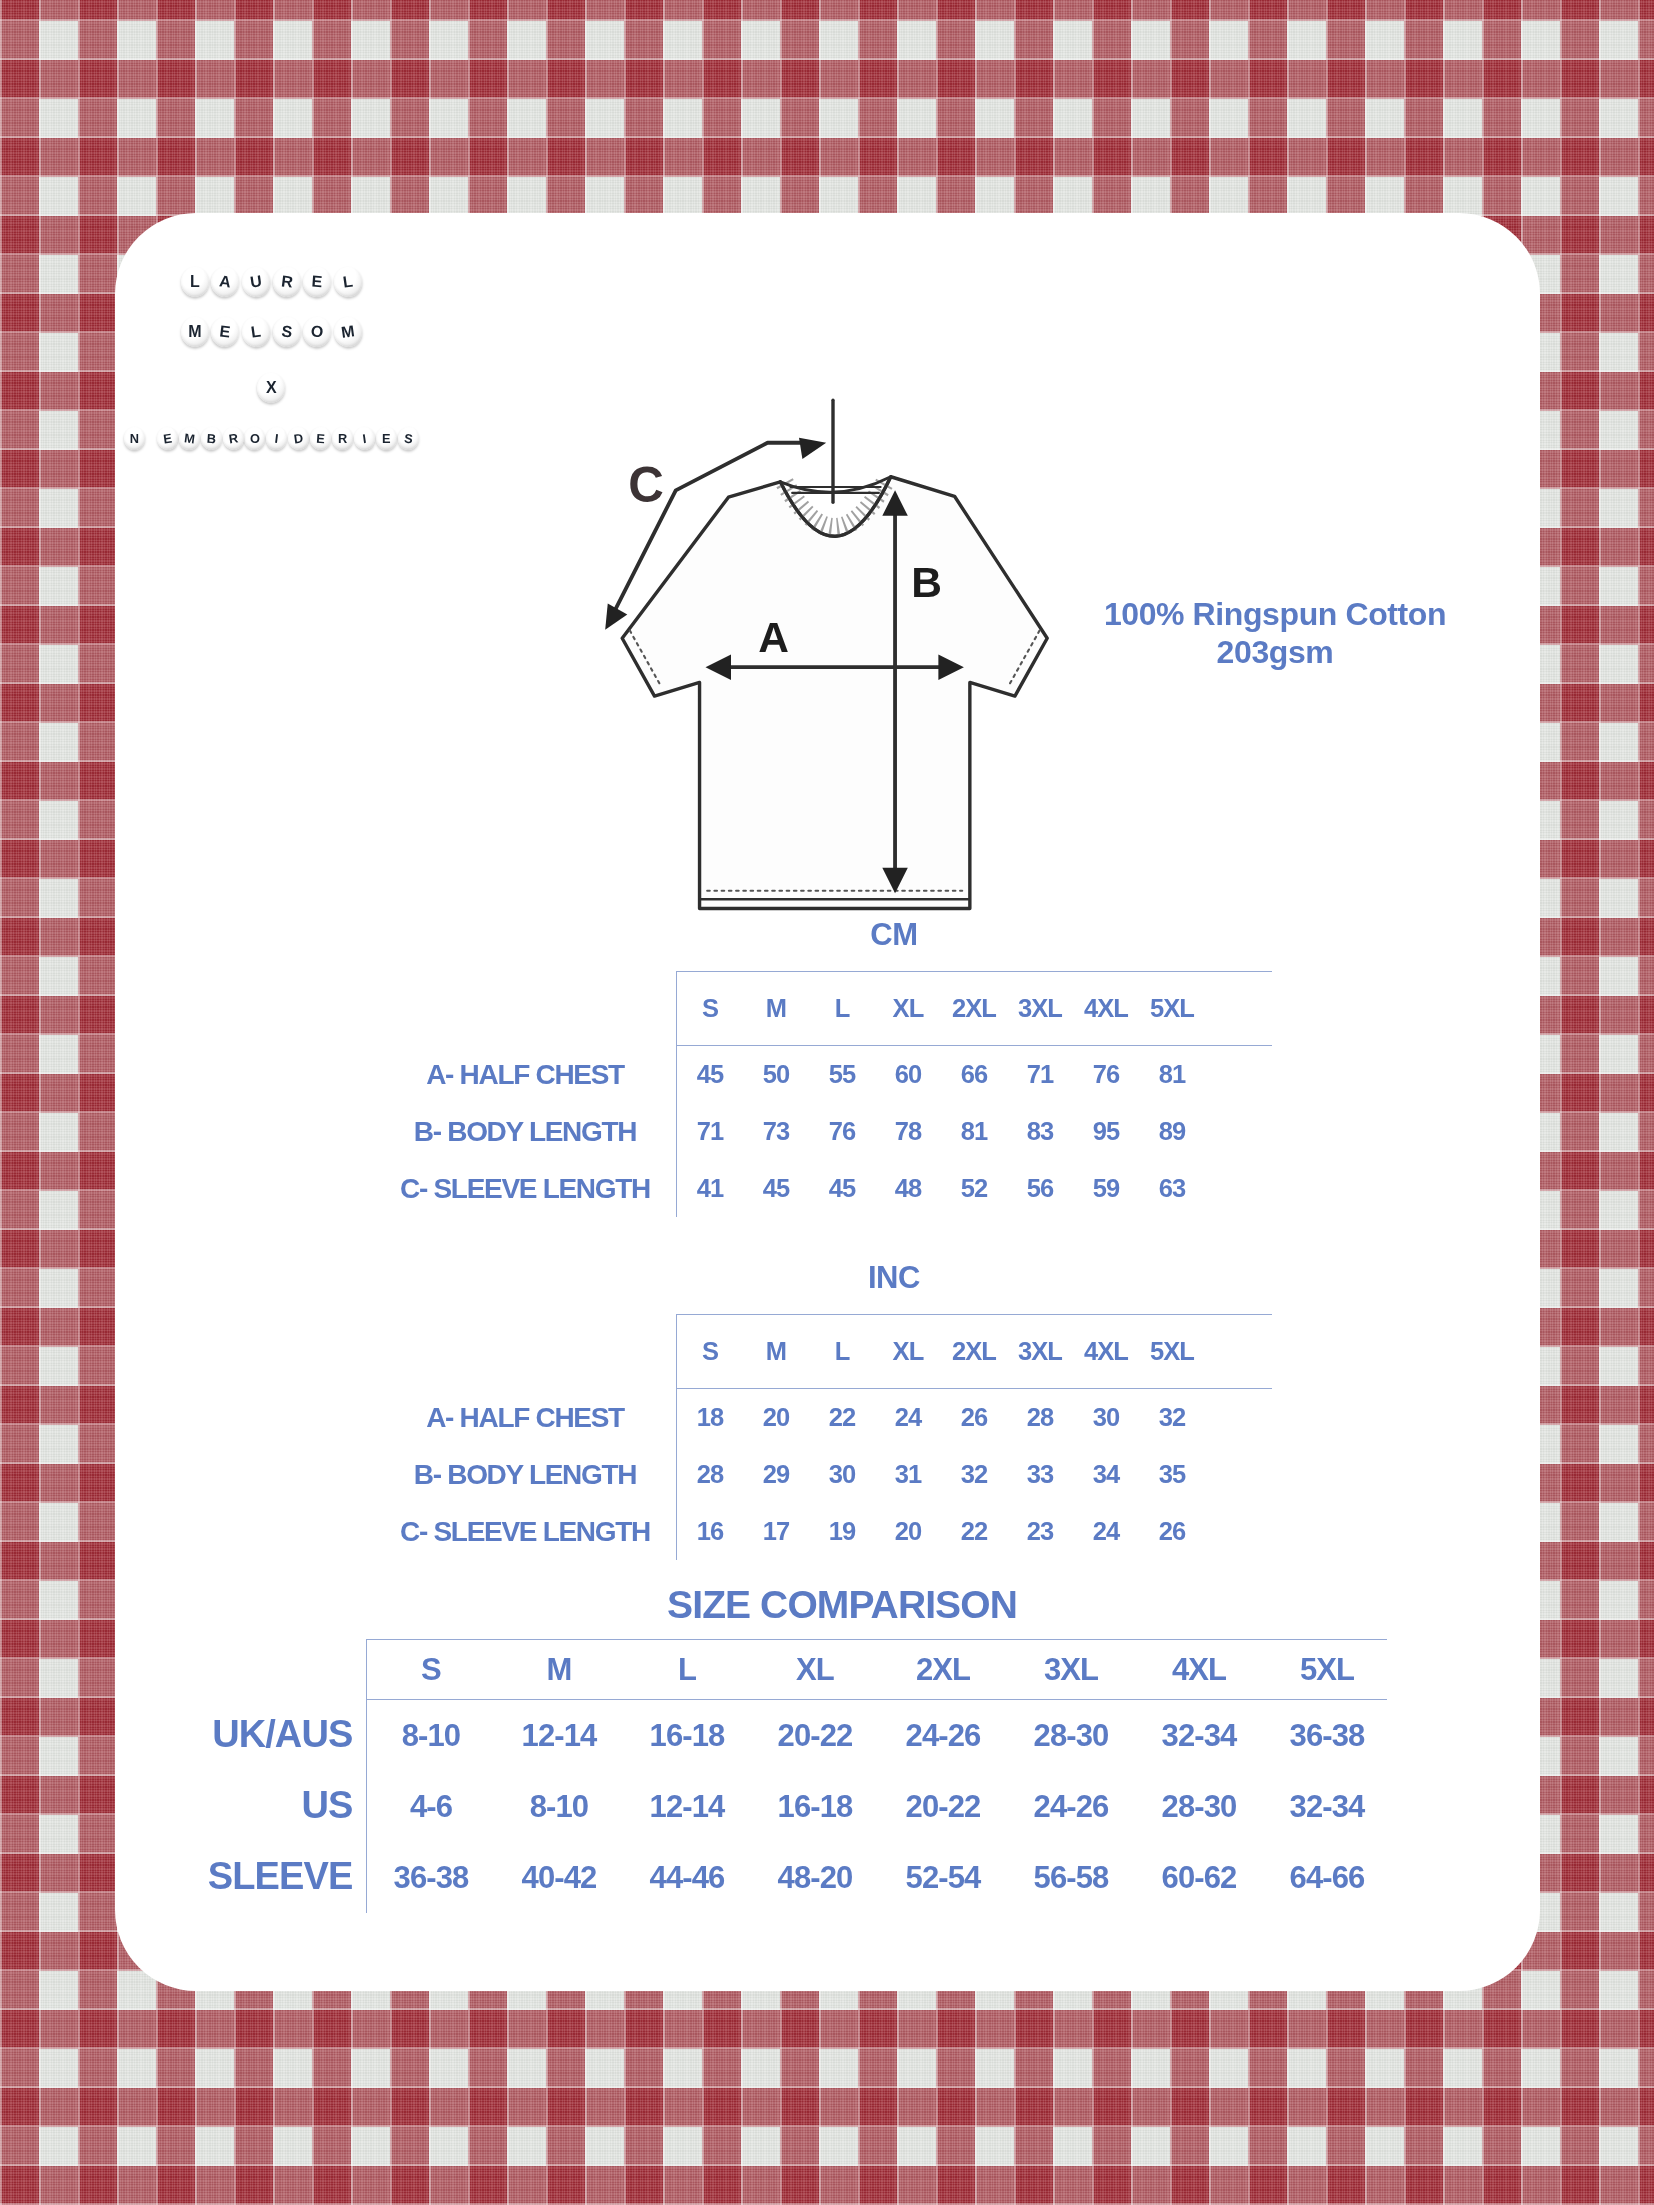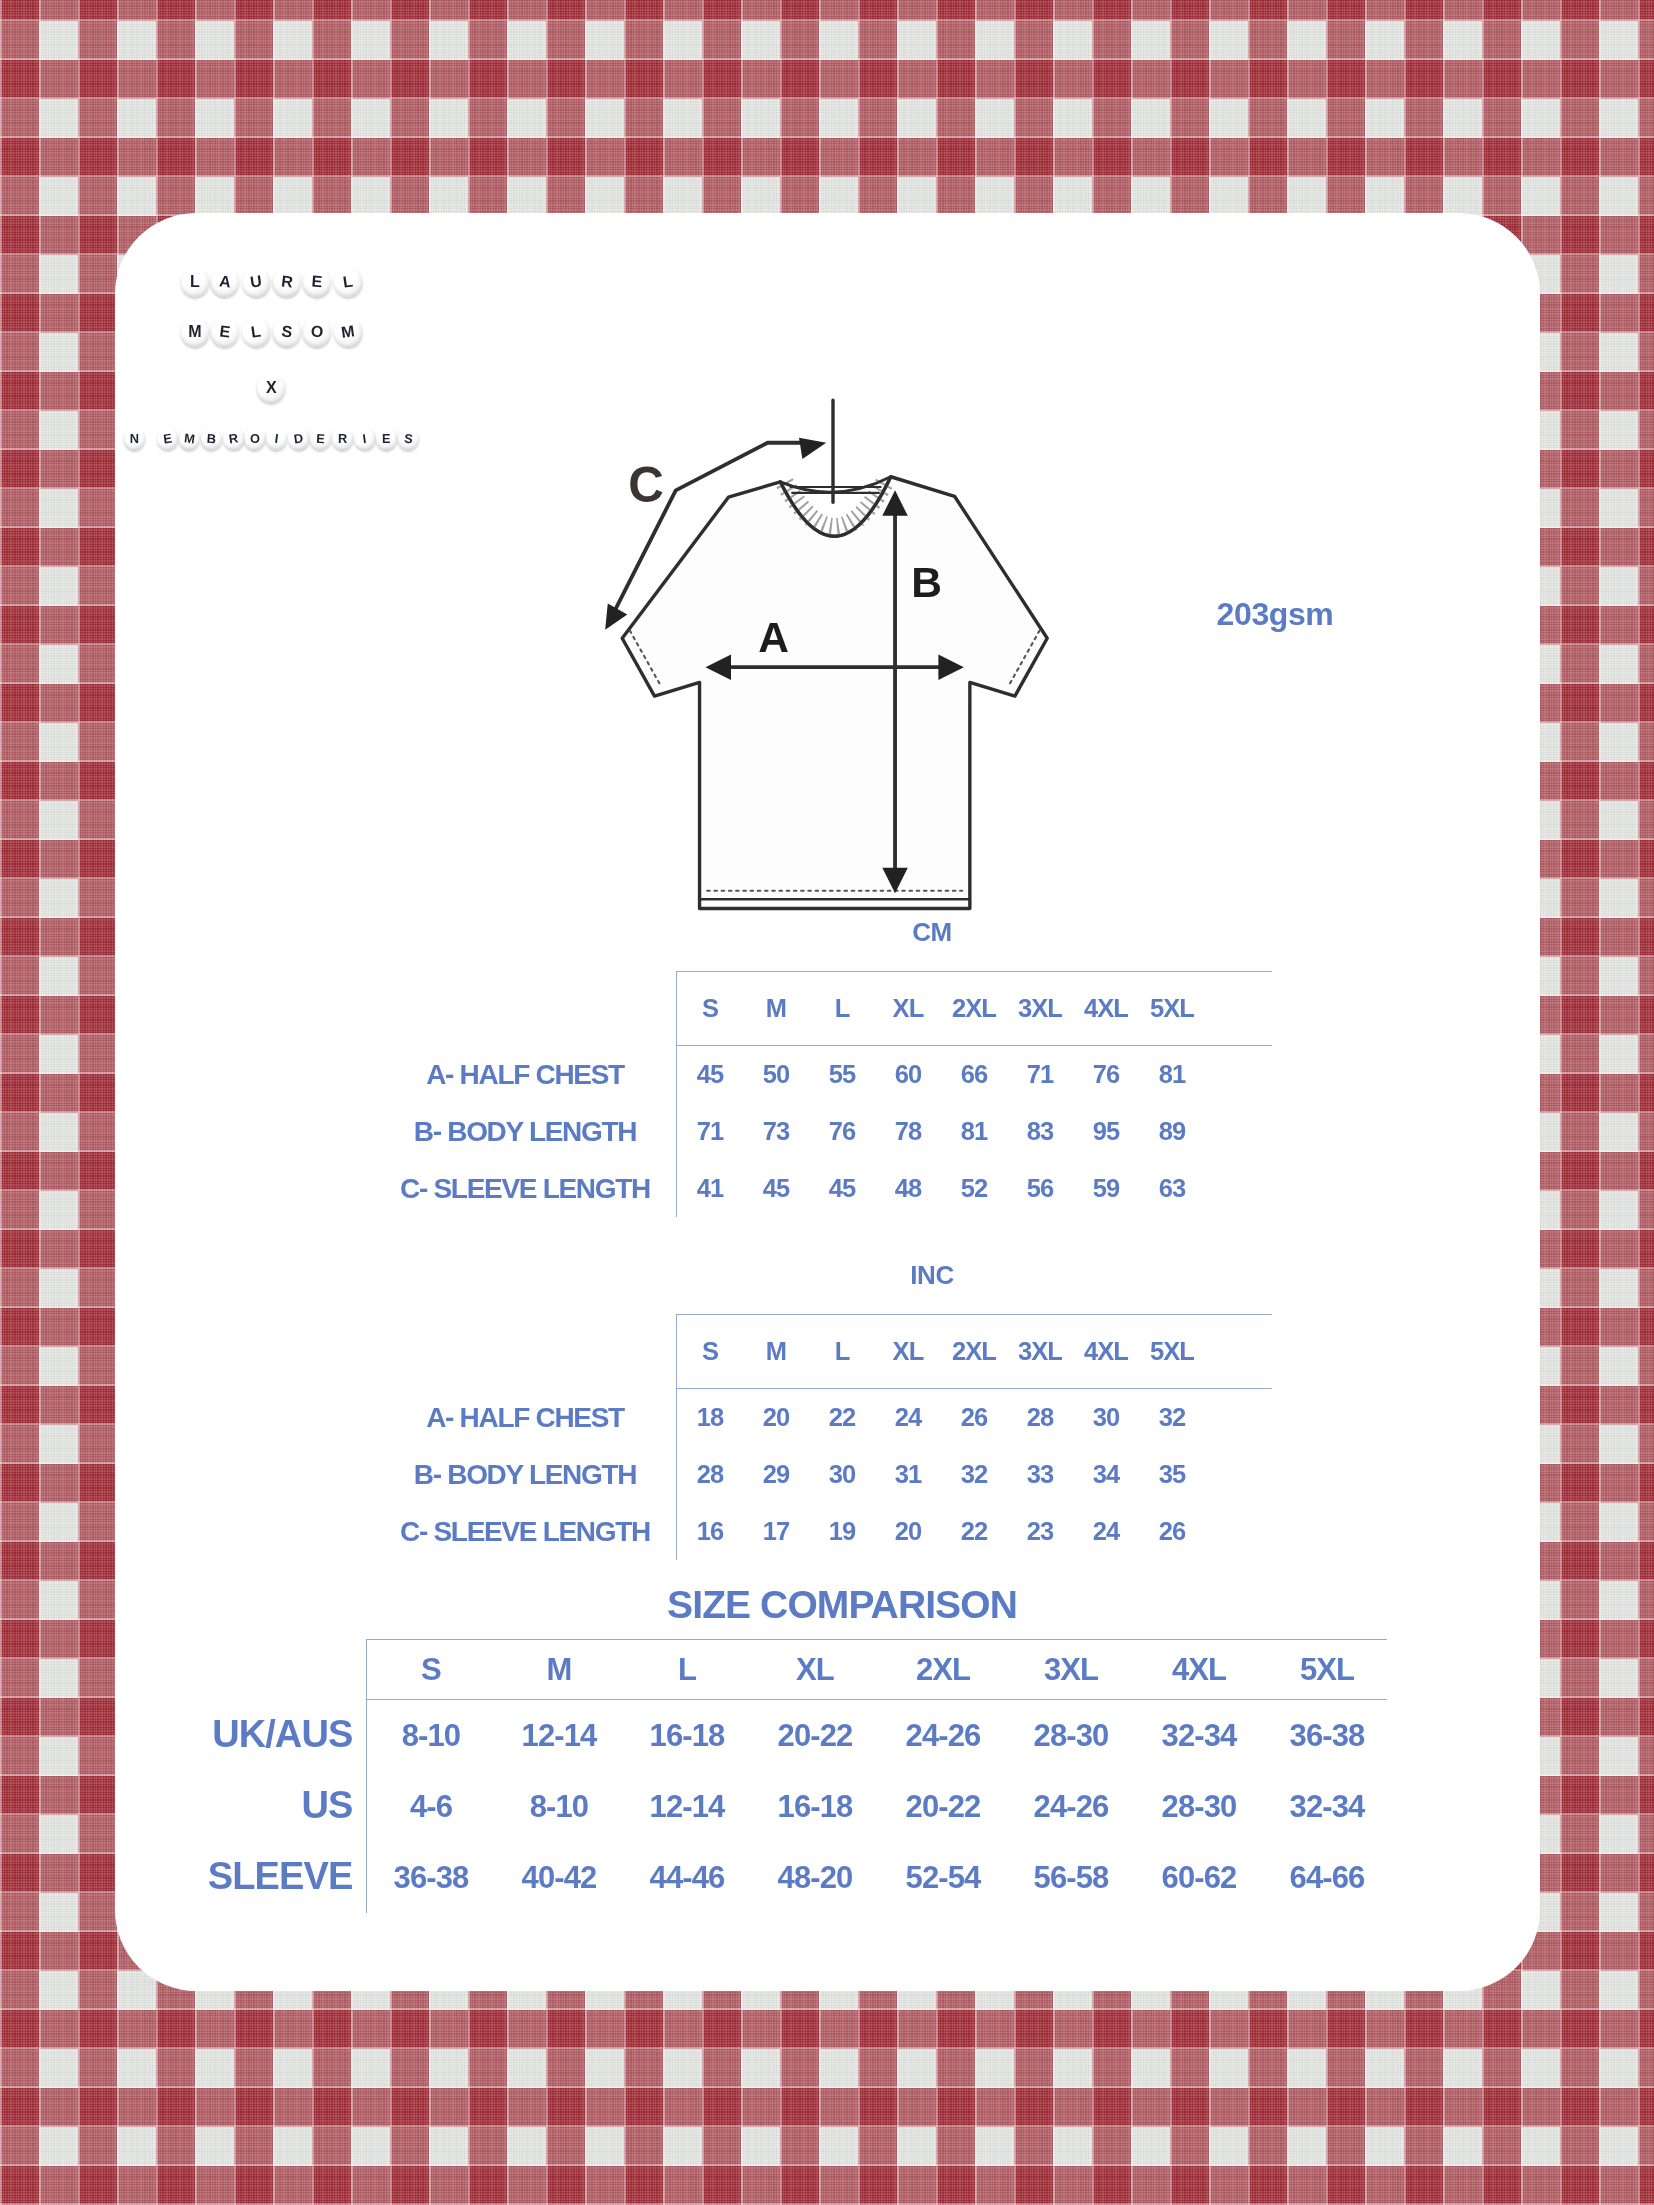--- a/index.html
+++ b/index.html
@@ -49,21 +49,21 @@
   }
   
   .mtable{position:absolute;}
   .mtable-cm {left:259px;top:704px;width:901px;height:306px;}
   .mtable-inc{left:259px;top:1047px;width:901px;height:306px;}
   .mtable-comp{left:108px;top:1370px;width:1173px;height:349px;}
   .mtitle{
     position:absolute;top:0;transform:translateX(-50%);
     font-weight:700;color:var(--accent-blue,#5b7bc4);letter-spacing:-0.4px;white-space:nowrap;
   }
-  .mtable-cm .mtitle,.mtable-inc .mtitle{left:558px;font-size:26px;}
+  .mtable-cm .mtitle,.mtable-inc .mtitle{left:520px;font-size:31px;}
   .mtable-comp .mtitle{left:619px;font-size:39px;letter-spacing:-0.9px;}
   .mgrid{position:absolute;left:0;display:flex;align-items:stretch;}
   .mtable-cm .mgrid,.mtable-inc .mgrid{top:54px;}
   .mtable-comp .mgrid{top:56px;}
   .lblcol{display:flex;flex-direction:column;}
   .mtable-cm .lblcol,.mtable-inc .lblcol{width:302px;}
   .mtable-comp .lblcol{width:143px;}
   .lcell{
     display:flex;align-items:center;justify-content:center;
     font-weight:700;color:var(--accent-blue,#5b7bc4);letter-spacing:-1.3px;white-space:nowrap;
@@ -166,20 +166,21 @@
         <polygon points="433,126 418,156 448,156"></polygon>
         <polygon points="433,600 418,570 448,570"></polygon>
       </g>
 
       <text x="290" y="316" text-anchor="middle" font-family="Liberation Sans, sans-serif" font-size="50" font-weight="700" fill="#1d1d1d">A</text>
       <text x="470" y="252" text-anchor="middle" font-family="Liberation Sans, sans-serif" font-size="50" font-weight="700" fill="#1d1d1d">B</text>
       <text x="140" y="140" text-anchor="middle" font-family="Liberation Sans, sans-serif" font-size="58" font-weight="700" fill="#3c3335">C</text>
     </svg>
 
     <div class="material">
+      <div>100% Ringspun Cotton</div>
       <div>203gsm</div>
     </div>
 
     <section class="mtable mtable-cm">
       <div class="mtitle">CM</div>
       <div class="mgrid">
           <div class="lblcol">
             <div class="lcell head"></div>
             <div class="lcell">A- HALF CHEST</div>
             <div class="lcell">B- BODY LENGTH</div>

